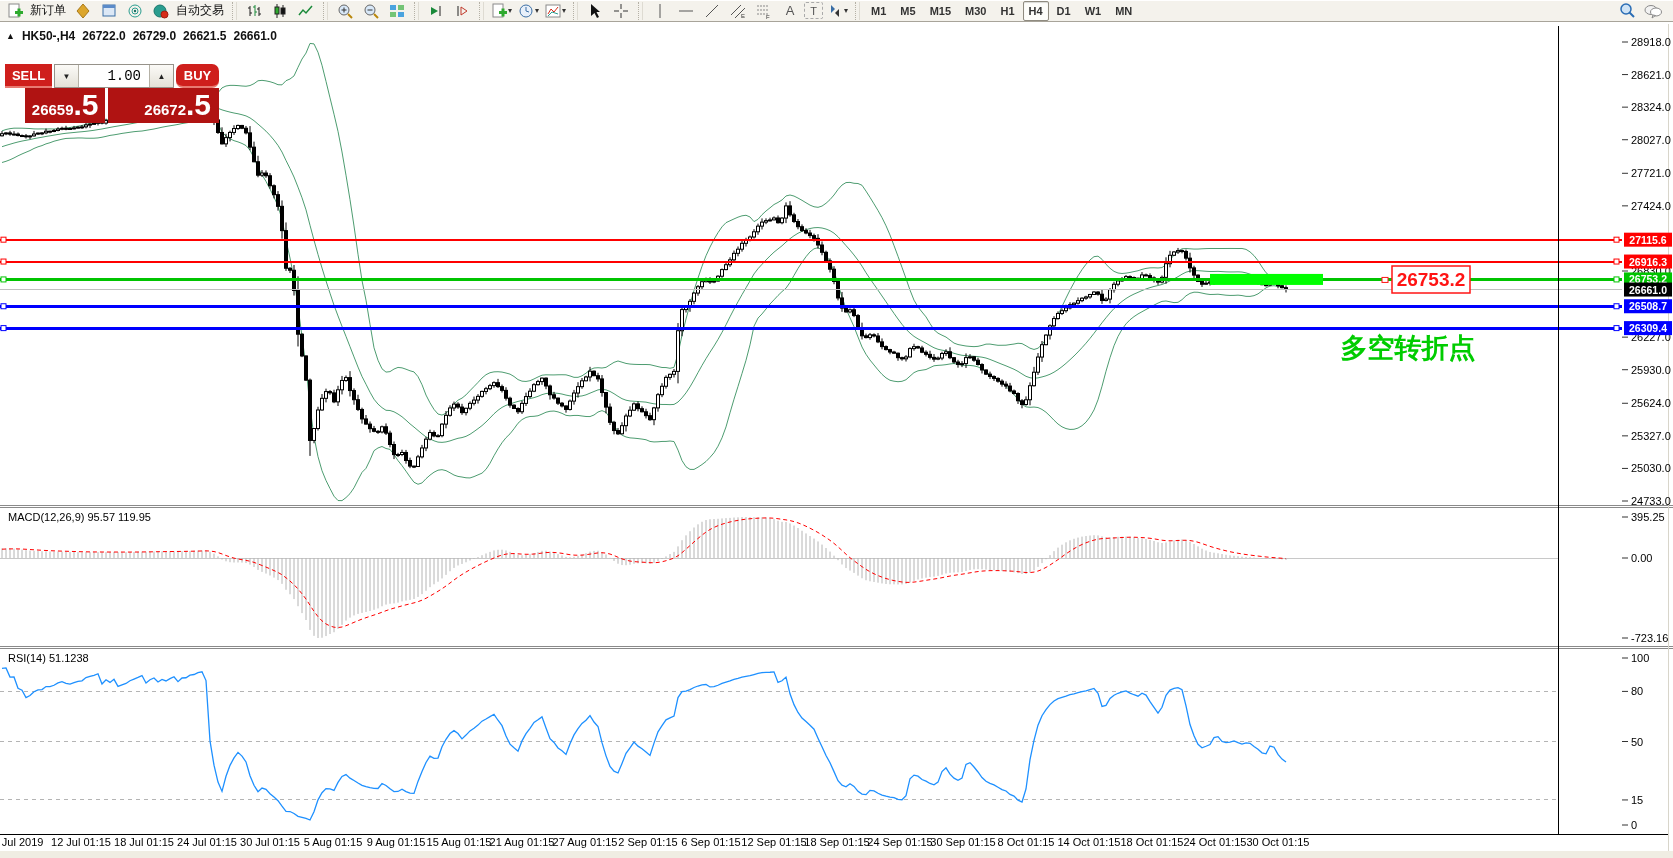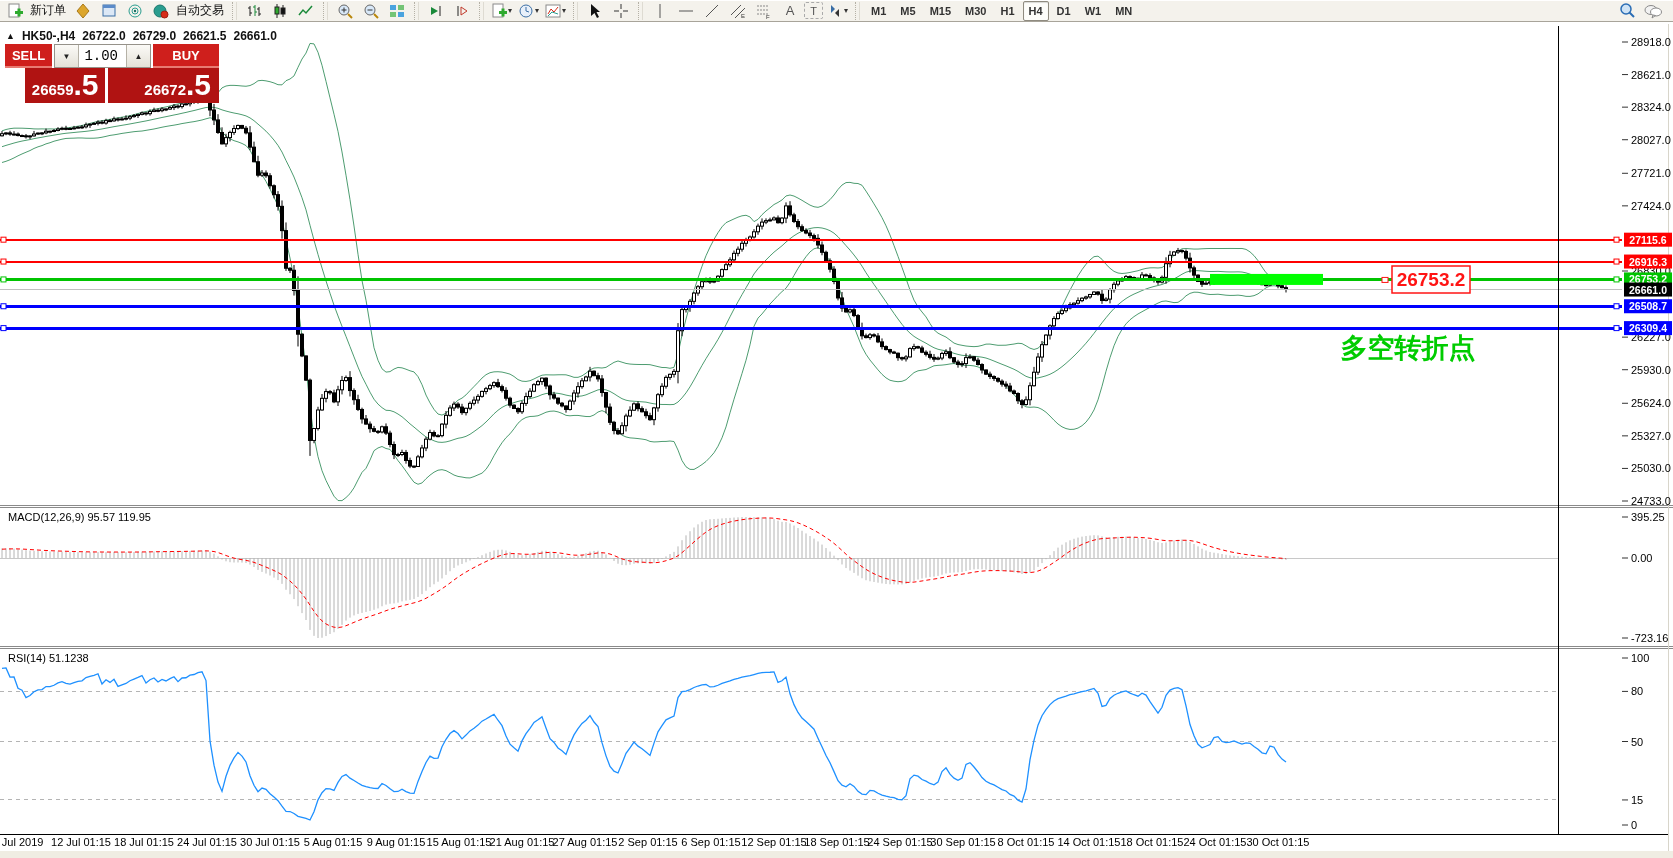--- a/index.html
+++ b/index.html
@@ -15,24 +15,24 @@
   .tfbtn{height:18px;padding:0 5px;margin:4px 1px;font-size:11px;font-weight:bold;color:#333;border:1px solid transparent;border-radius:2px;display:flex;align-items:center;}
   .tfbtn.active{background:#fdfdfa;border:1px solid #8f8b80;box-shadow:0 1px 1px rgba(0,0,0,.15) inset;}
   .right-icons{margin-left:auto;display:flex;align-items:center;}
   
   #chartsvg{position:absolute;left:0;top:24px;}
   
   #chart-title{position:absolute;left:6px;top:29px;font-size:12px;font-weight:bold;color:#111;display:flex;gap:7px;align-items:center;white-space:nowrap;}
   #chart-title .tri{font-size:9px;}
   
   #trade-panel{position:absolute;left:5px;top:44px;width:214px;height:59px;}
-  .tp-row1{display:flex;height:24px;}
+  .tp-row1{display:flex;height:24px;margin-top:20px;}
   .tp-sell,.tp-buy{width:47px;background:#cf1f1c;color:#fff;font-size:13px;font-weight:bold;border:none;
      border-bottom:2px solid #e87b72;display:flex;align-items:center;justify-content:center;font-family:"Liberation Sans",sans-serif;}
-  .tp-buy{width:66px;}
+  .tp-buy{width:43px;border-radius:7px;}
   .tp-vol{flex:1;display:flex;background:#e9e6dd;border:1px solid #96928a;box-sizing:border-box;margin:0 2px;}
   .tp-step{width:24px;background:linear-gradient(#fbfaf7,#e4e1d7);border:none;border-right:1px solid #b5b1a6;font-size:8px;color:#222;padding:0;}
   .tp-step.up{border-right:none;border-left:1px solid #b5b1a6;}
   .tp-volval{flex:1;background:#fff;font-size:14px;color:#000;display:flex;align-items:center;justify-content:flex-end;padding-right:8px;font-family:Liberation Mono, monospace;}
   .tp-row2{display:flex;height:35px;margin-top:0;}
   .tp-price{background:#b01312;color:#fff;display:flex;align-items:baseline;justify-content:center;font-weight:bold;}
   .tp-price .main{font-size:15px;line-height:35px;}
   .tp-price .big{font-size:30px;line-height:33px;}
   .tp-price-sell{width:104px;margin-right:3px;margin-left:20px;}
   .tp-price-buy{width:107px;padding-left:28px;}

